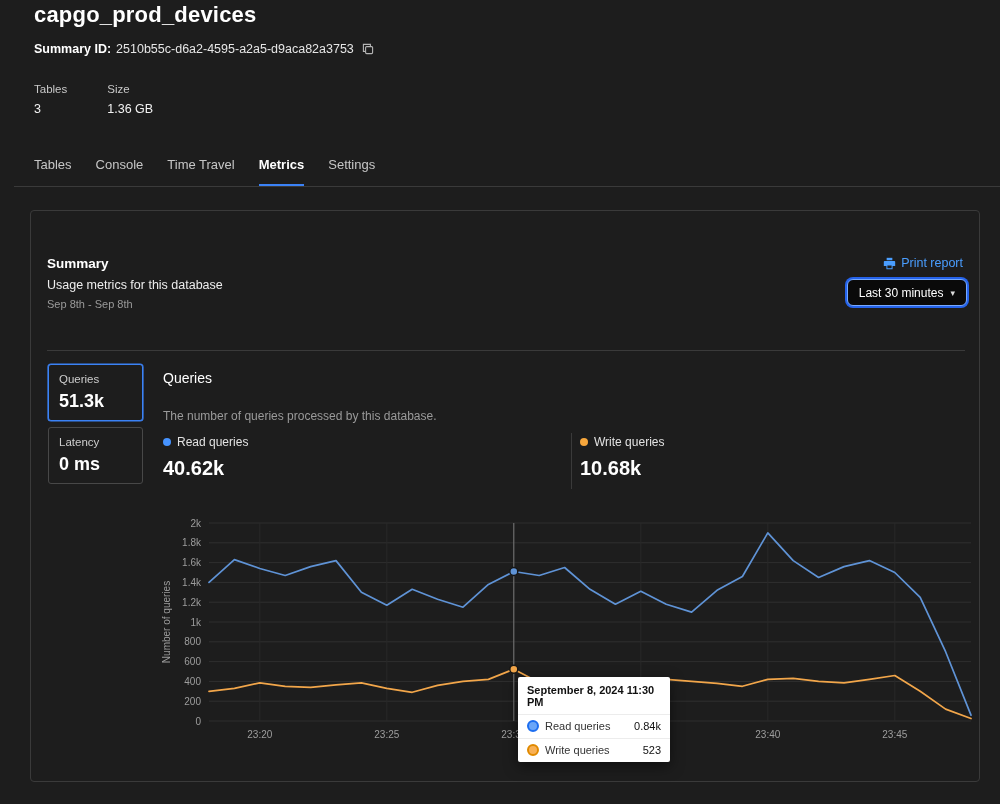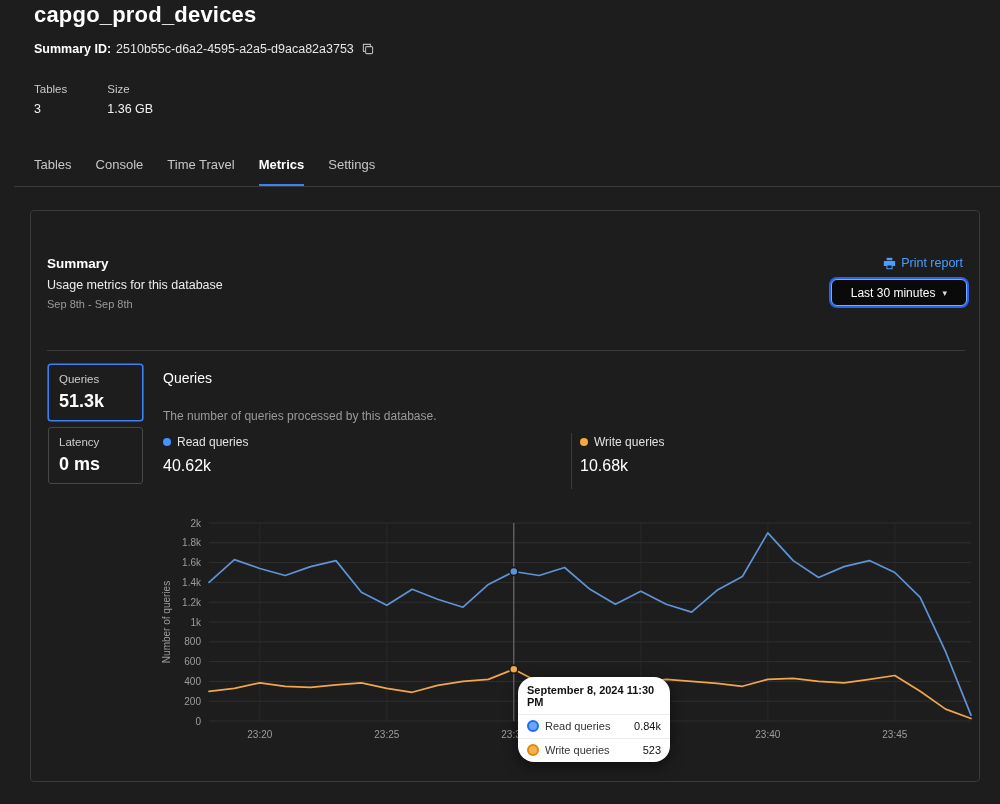--- a/index.html
+++ b/index.html
@@ -29,21 +29,21 @@
     border:1px solid #3a3a3a; border-radius:4px; }
 
   .summary-heading { left:16px; top:45px; font-size:13.5px; font-weight:700; }
   .summary-sub { left:16px; top:67px; font-size:12.5px; color:#ededed; }
   .summary-dates { left:16px; top:87px; font-size:11px; color:#9a9a9a; }
 
   .print-report { right:16px; top:45px; display:flex; align-items:flex-end; gap:5px;
     color:#4a9eff; font-size:12.5px; cursor:pointer; }
 
   .range-btn { right:12px; top:68px; height:27px; display:flex; align-items:center; gap:7px;
-    padding:0 19px; background:#0a0a0a; color:#fff; font-size:12px; border-radius:6px;
+    padding:0 11px; background:#0a0a0a; color:#fff; font-size:12px; border-radius:6px;
     border:1px solid #76a9ff; box-shadow:0 0 0 2px #2563eb; cursor:pointer; }
   .caret { font-size:9px; color:#dcdcdc; }
 
   .divider { left:16px; top:139px; width:918px; height:1px; background:#3a3a3a; }
 
   .cards { left:17px; top:153px; width:95px; display:flex; flex-direction:column; gap:6px; }
   .card { height:57px; padding:8px 10px; border:1px solid #484848; border-radius:3px; cursor:pointer; background:#1d1d1d; }
   .card.active { border-color:#3b82f6; box-shadow:0 0 0 .6px #3b82f6; }
   .card-label { font-size:11.5px; color:#cdcdcd; }
   .card-value { font-size:18px; font-weight:700; margin-top:6px; }
@@ -52,26 +52,26 @@
   .section-desc { left:132px; top:198px; font-size:12px; color:#9a9a9a; }
 
   .legend-col { top:224px; }
   .legend-col.read { left:132px; }
   .legend-col.write { left:549px; }
   .legend-sep { left:540px; top:222px; width:1px; height:56px; background:#3a3a3a; }
   .legend-head { display:flex; align-items:center; gap:6px; font-size:12px; color:#e2e2e2; }
   .dot { width:8px; height:8px; border-radius:50%; }
   .dot.read { background:#4693ff; }
   .dot.write { background:#f7a73c; }
-  .legend-value { font-size:16px; font-weight:400; margin-top:8px; }
+  .legend-value { font-size:20px; font-weight:700; margin-top:8px; }
 
   .chart-wrap { left:128px; top:298px; width:820px; height:250px; }
   .chart-wrap svg { display:block; width:820px; height:250px; }
 
-  .tooltip { left:487px; top:466px; width:152px; background:#fff; border-radius:16px;
+  .tooltip { left:487px; top:466px; width:152px; background:#fff; border-radius:2px;
     box-shadow:0 4px 14px rgba(0,0,0,.5); color:#1a1a1a; overflow:hidden; z-index:5; }
   .tooltip-header { padding:7px 9px 6px; font-size:11px; font-weight:700; color:#111; }
   .tooltip-row { display:flex; align-items:center; gap:6px; padding:5px 9px 6px; font-size:11px;
     border-top:1px solid #ececec; }
   .marker { width:12px; height:12px; border-radius:50%; flex:0 0 auto; }
   .marker.read { background:#6aa6f8; border:2.5px solid #1d6ef0; }
   .marker.write { background:#f8b055; border:2.5px solid #e08a00; }
   .tooltip-label { flex:1; color:#333; }
   .tooltip-value { color:#111; }
 </style>

